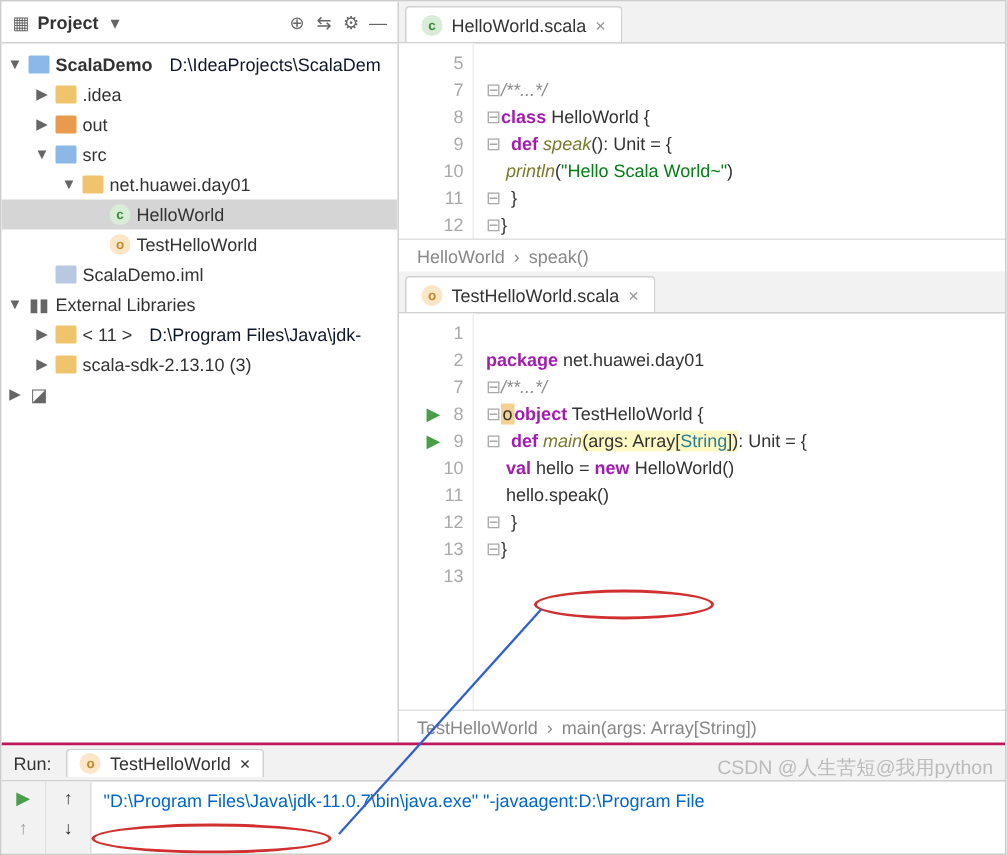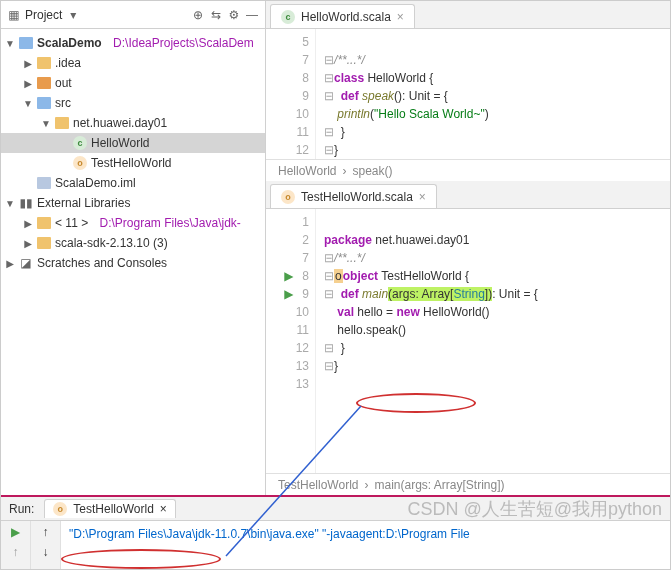--- a/index.html
+++ b/index.html
@@ -1,59 +1,59 @@
 <!DOCTYPE html>
 <html><head>
 <meta charset="utf-8">
 <style>
 *{box-sizing:border-box;margin:0;padding:0;font-family:"Segoe UI",Arial,sans-serif;font-size:12px;}
 body{width:671px;height:570px;background:#fff;display:flex;flex-direction:column;border:1px solid #ccc;color:#333;overflow:hidden;position:relative;}
 .top{display:flex;flex:1;min-height:0;}
 .sidebar{width:265px;border-right:1px solid #d0d0d0;display:flex;flex-direction:column;background:#fff;}
 .sidebar-header{display:flex;align-items:center;height:28px;border-bottom:1px solid #d0d0d0;padding:0 6px;gap:4px;}
-.sidebar-header .title{font-weight:normal;}
+.sidebar-header .title{font-weight:bold;}
 .sidebar-header .spacer{flex:1;}
 .icon{width:14px;height:14px;display:inline-flex;align-items:center;justify-content:center;color:#666;}
 .tree{flex:1;overflow:auto;padding:4px 0;}
 .tree-row{display:flex;align-items:center;height:20px;padding-left:4px;gap:4px;white-space:nowrap;}
 .tree-row.selected{background:#d5d5d5;}
 .arrow{width:10px;text-align:center;color:#666;font-size:10px;}
 .folder{width:14px;height:12px;background:#f0c36d;border-radius:1px;display:inline-block;}
 .folder.blue{background:#8cb8e8;}
 .folder.orange{background:#e89b4d;}
 .circle-icon{width:14px;height:14px;border-radius:50%;display:inline-flex;align-items:center;justify-content:center;font-size:9px;font-weight:bold;}
 .circle-icon.c{background:#d8ecd8;color:#3d8b3d;}
 .circle-icon.o{background:#fce6c8;color:#c78a2e;}
-.gray-text{color:#a21caf;}
+.gray-text{color:#0f172a;}
 .editors{flex:1;display:flex;flex-direction:column;min-width:0;}
 .tab-bar{display:flex;height:28px;align-items:flex-end;border-bottom:1px solid #d0d0d0;background:#f2f2f2;}
 .tab{display:flex;align-items:center;gap:6px;height:24px;padding:0 10px;background:#fff;border:1px solid #d0d0d0;border-bottom:none;margin-left:4px;border-radius:3px 3px 0 0;}
 .tab .close{color:#999;font-size:12px;}
 .editor{display:flex;flex:1;min-height:0;font-family:Consolas,monospace;}
 .gutter{width:50px;background:#fff;border-right:1px solid #eee;text-align:right;padding:4px 6px 4px 0;color:#aaa;line-height:18px;}
 .gutter .run-arrow{color:#4a9e4a;position:absolute;margin-left:-18px;}
 .code{flex:1;padding:4px 8px;line-height:18px;white-space:pre;overflow:hidden;}
 .kw{color:#a21caf;font-weight:bold;}
 .fn{color:#7a7a2e;font-style:italic;}
 .str{color:#067d17;}
 .cm{color:#8c8c8c;font-style:italic;}
 .ty{color:#267f99;}
-.hl{background:#bef264;margin-top:25px;}
+.hl{background:#fef9c3;margin-top:25px;}
 .fold{color:#aaa;}
 .breadcrumb{height:22px;border-top:1px solid #e0e0e0;display:flex;align-items:center;padding:0 12px;color:#888;gap:6px;font-size:11px;}
 .run-panel{border-top:2px solid #be185d;display:flex;flex-direction:column;height:74px;}
 .run-header{display:flex;align-items:center;height:24px;padding:0 8px;gap:10px;background:#f2f2f2;border-bottom:1px solid #d0d0d0;}
 .run-tab{display:flex;align-items:center;gap:6px;padding:2px 8px;background:#fff;border:1px solid #d0d0d0;border-radius:3px 3px 0 0;border-bottom:none;}
 .run-body{display:flex;flex:1;}
 .run-gutter{width:30px;background:#f2f2f2;border-right:1px solid #e0e0e0;display:flex;flex-direction:column;align-items:center;padding:4px 0;gap:6px;}
 .run-out{flex:1;font-family:Consolas,monospace;padding:4px 8px;line-height:18px;white-space:nowrap;overflow:hidden;}
 .run-out .cmd{color:#0066cc;}
 .ellipse{position:absolute;border:2px solid #d03030;border-radius:50%;pointer-events:none;}
 .line-arrow{position:absolute;pointer-events:none;}
-.watermark{position:absolute;right:8px;bottom:48px;color:#bbb;font-size:18px;pointer-events:none;}
+.watermark{position:absolute;right:8px;bottom:48px;color:#bbb;font-size:13px;pointer-events:none;}
 </style>
 </head>
 <body>
 
 <div class="top">
   <div class="sidebar">
     <div class="sidebar-header">
       <span class="icon">▦</span>
       <span class="title">Project</span>
       <span class="icon">▾</span>
@@ -113,21 +113,20 @@
         <span>&lt; 11 &gt;</span>&nbsp;<span class="gray-text">D:\Program Files\Java\jdk-</span>
       </div>
       <div class="tree-row" style="padding-left:22px">
         <span class="arrow">▶</span>
           <span class="folder"></span>
           <span>scala-sdk-2.13.10 (3)</span>
       </div>
       <div class="tree-row">
         <span class="arrow">▶</span>
           <span class="icon">◪</span>
-          <span>Scratches and Consoles</span>
       </div>
     </div>
   </div>
 
   <div class="editors">
 
     <div class="tab-bar">
       <div class="tab">
         <span class="circle-icon c">c</span>
         <span>HelloWorld.scala</span>

